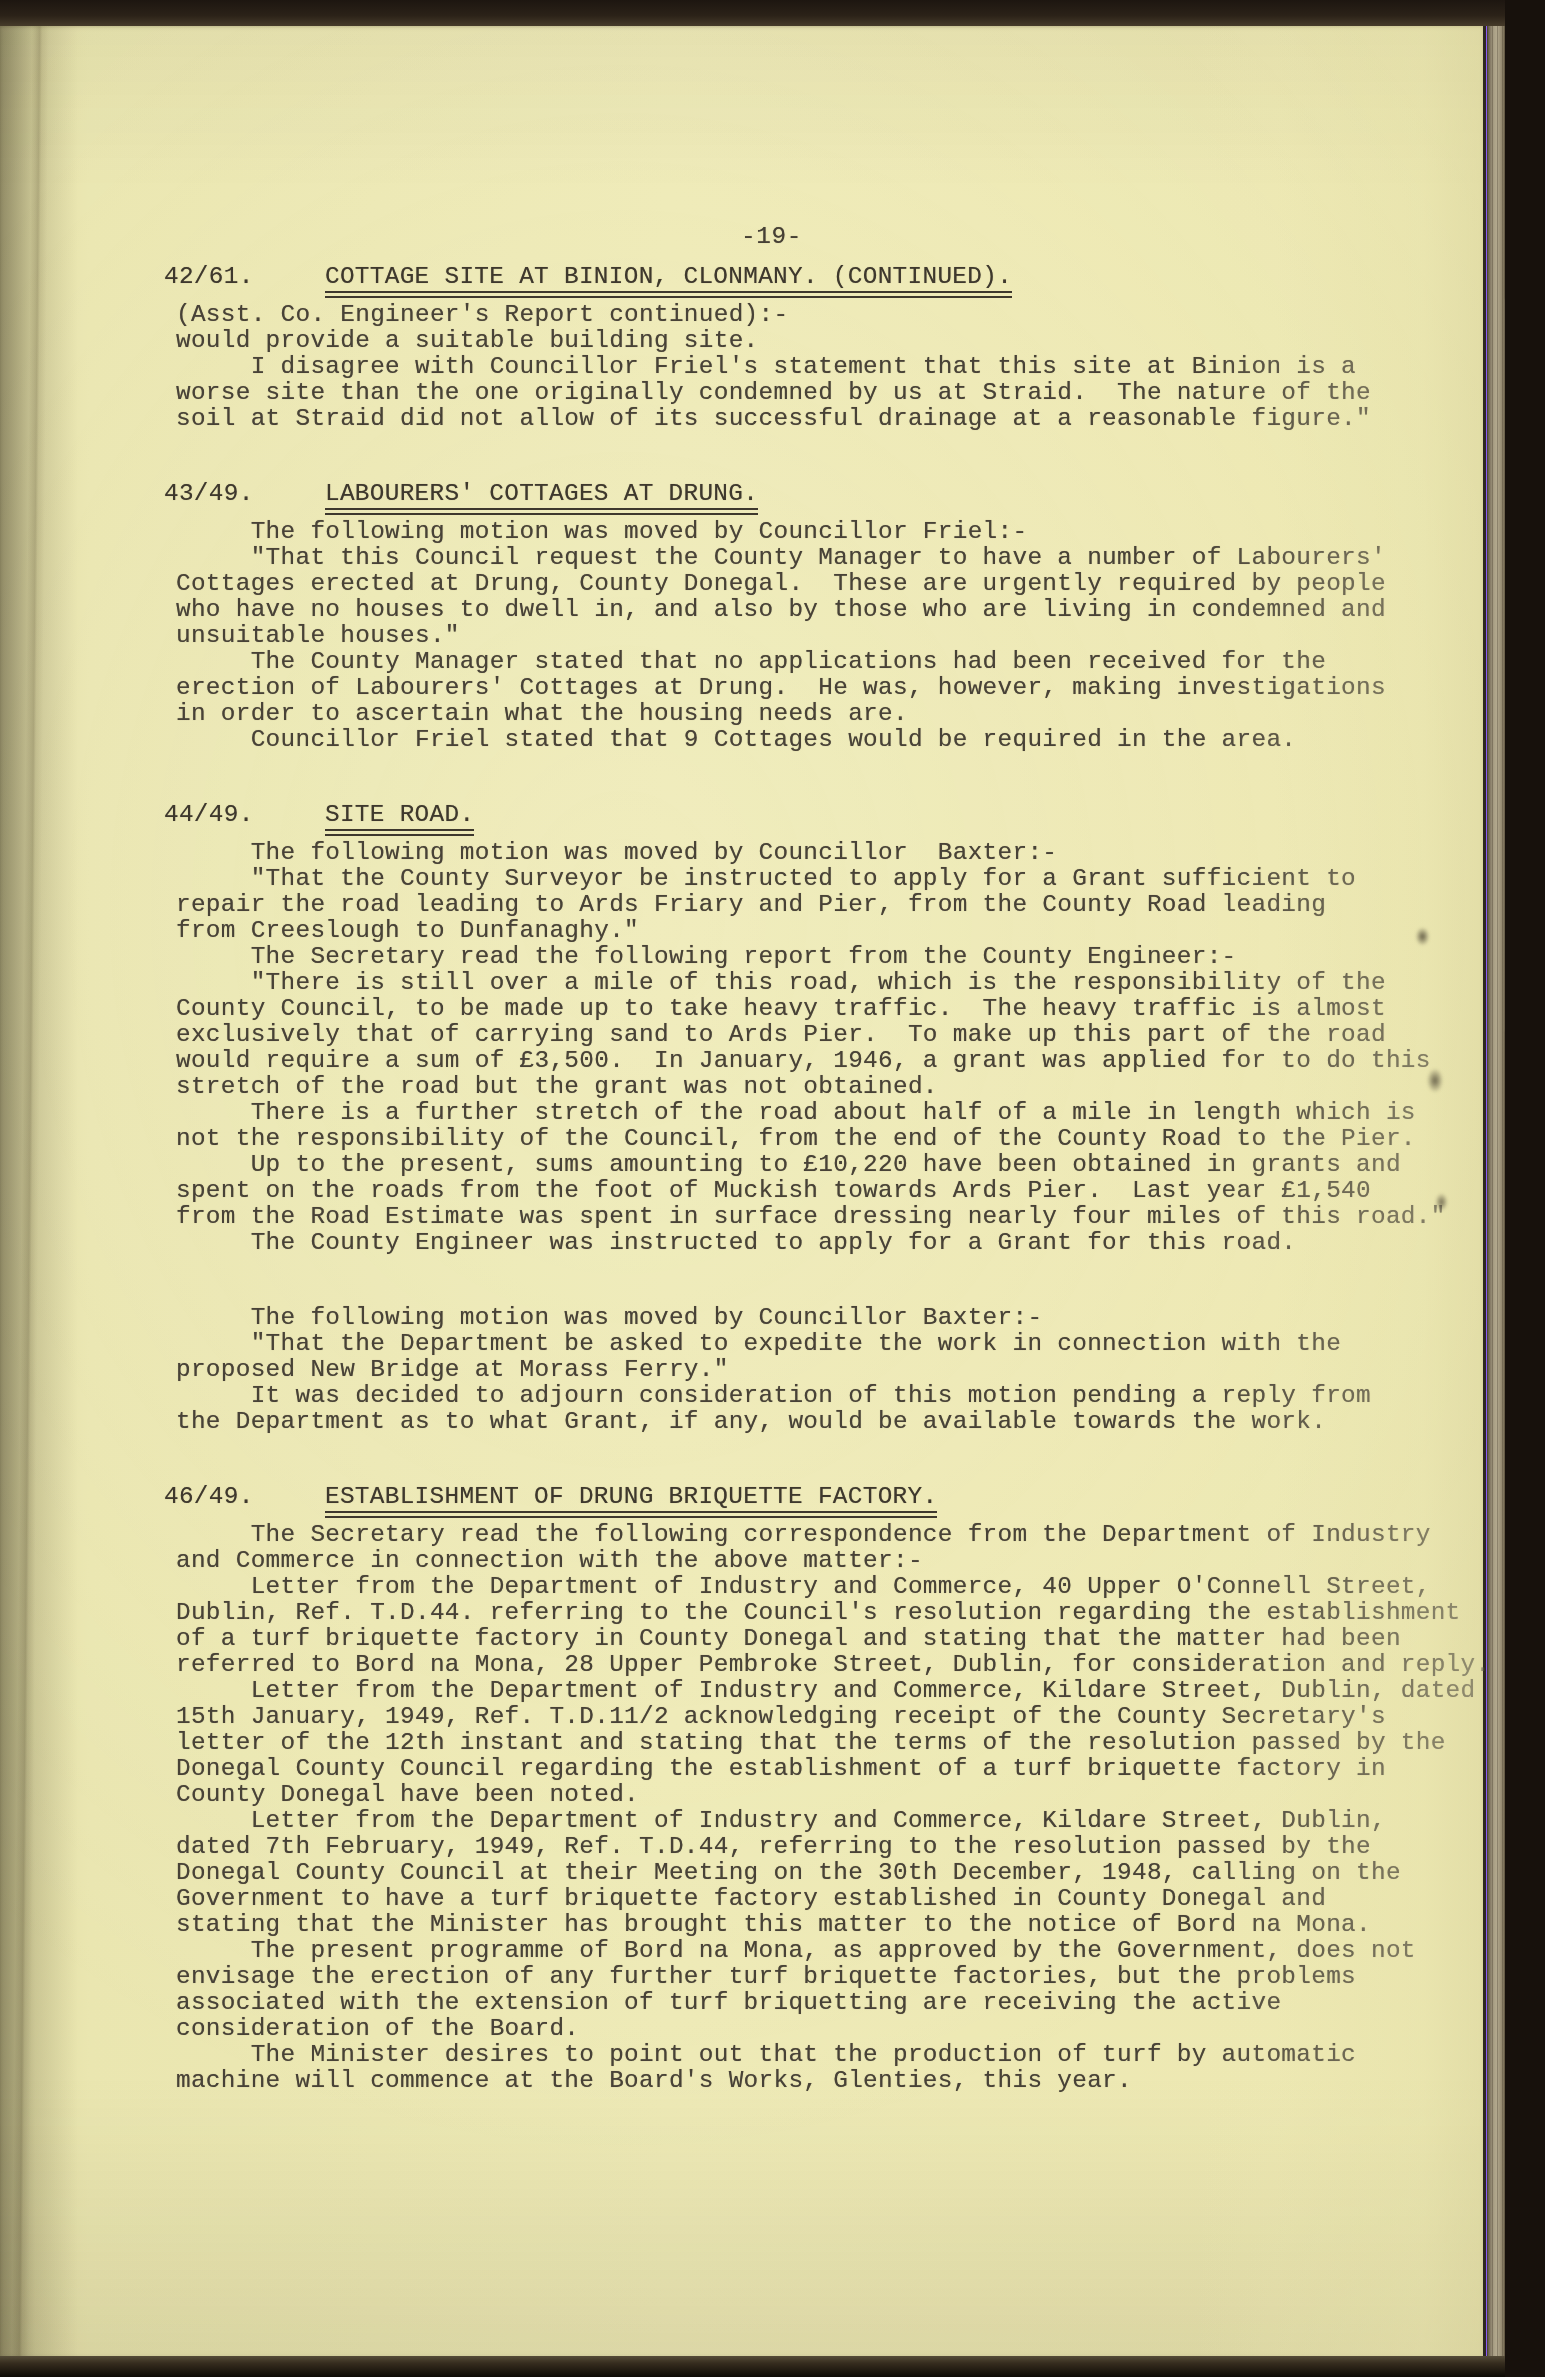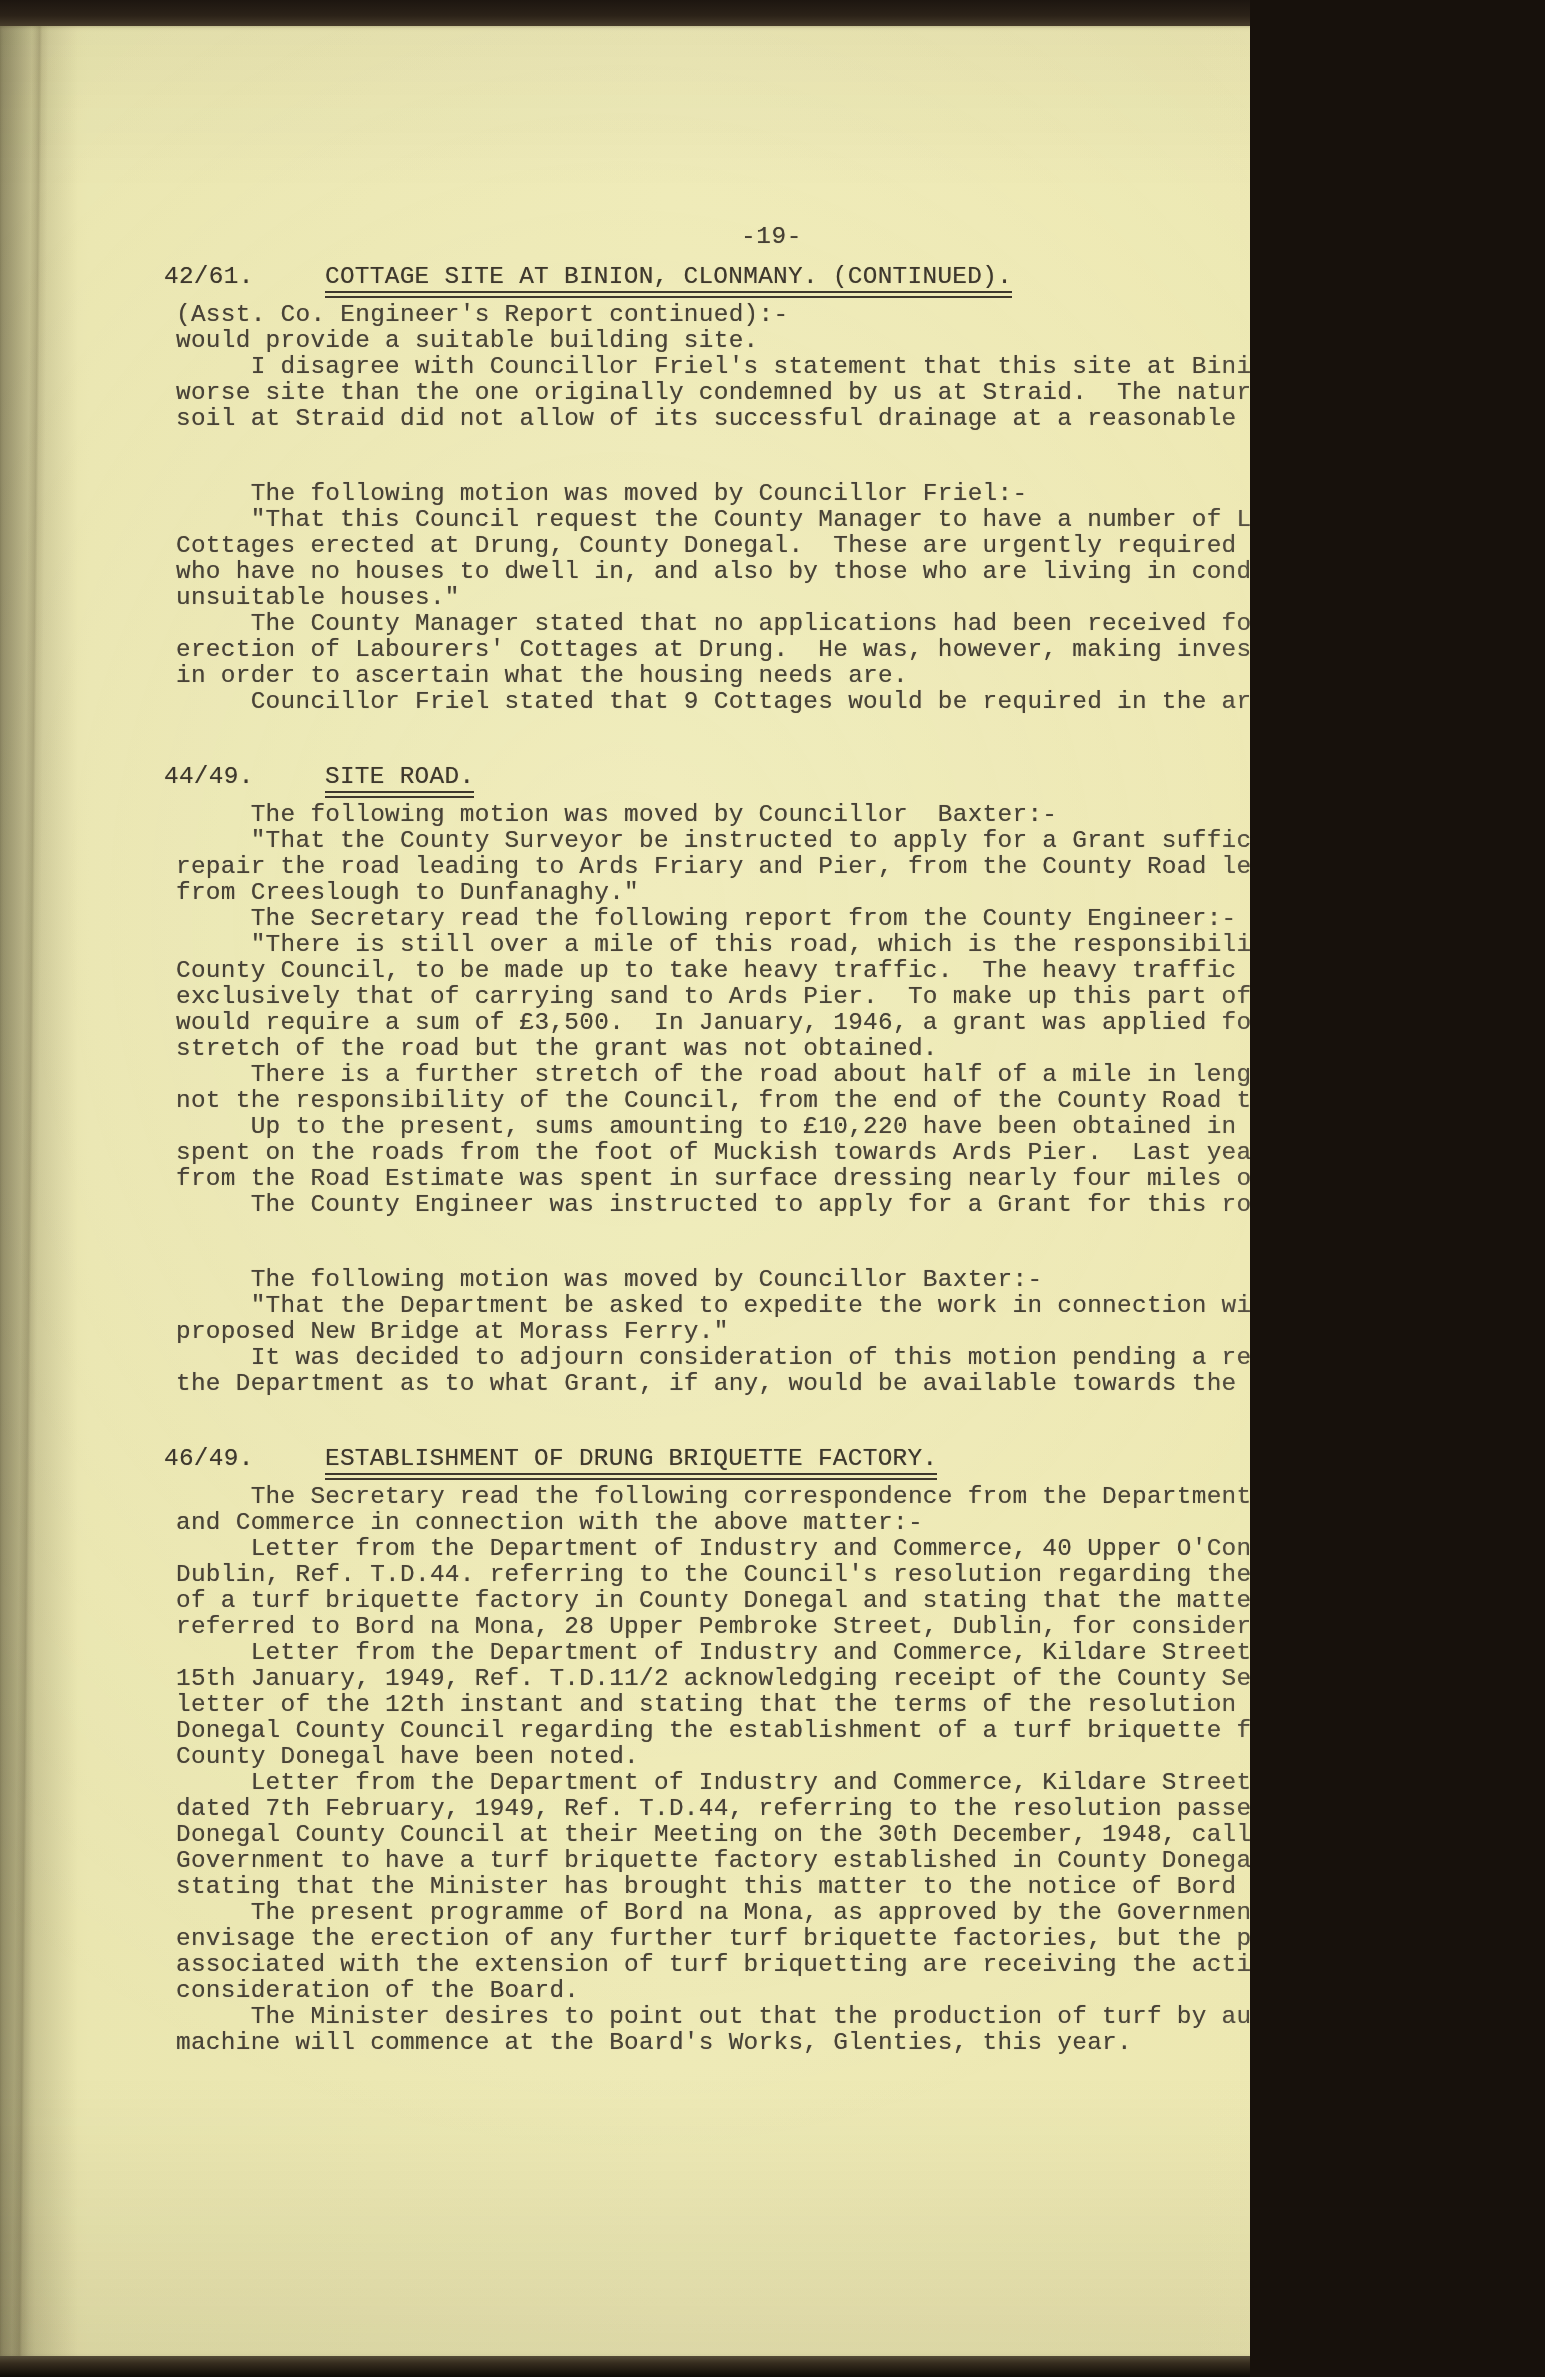--- a/index.html
+++ b/index.html
@@ -1,21 +1,21 @@
 <!DOCTYPE html>
 <html style="font-size:9px"><head>
 <meta charset="utf-8">
 <style>
   html,body{margin:0;padding:0;}
   body{
     width:1546px;height:2377px;
     font-family:"Liberation Mono","DejaVu Sans Mono",monospace;
     background:#17110c;overflow:hidden;
   }
-  .scan{position:relative;width:1250px;height:2377px;background:#8b5cf6;overflow:hidden;}
+  .scan{position:relative;width:1505px;height:2377px;background:#8b5cf6;overflow:hidden;}
 
   
   .paper{
     position:absolute;left:0;top:25.5px;width:1483px;bottom:21px;
     background:
       radial-gradient(120% 90% at 42% 38%, rgba(255,255,248,0.10), rgba(255,255,248,0) 60%),
       linear-gradient(to bottom, rgba(40,30,10,0.05), rgba(0,0,0,0) 7%, rgba(0,0,0,0) 88%, rgba(90,80,50,0.12)),
       linear-gradient(to right, #e0dba2 0%, #eae6b0 6%, #eeeab6 45%, #ede8b2 86%, #e7e2aa 96%, #d9d39a 100%);
     border-right:3.3px solid #2e2820;
     box-shadow:inset 0 1.1px 3.3px rgba(60,50,30,.25);
@@ -118,20 +118,21 @@
   <section class="section">
     <div class="heading"><span class="sec-ref">42/61.</span><span class="sec-title">COTTAGE SITE AT BINION, CLONMANY. (CONTINUED).</span></div>
     <pre class="body">(Asst. Co. Engineer's Report continued):-
 would provide a suitable building site.
      I disagree with Councillor Friel's statement that this site at Binion is a
 worse site than the one originally condemned by us at Straid.  The nature of the
 soil at Straid did not allow of its successful drainage at a reasonable figure."</pre>
   </section>
 
   <section class="section">
+    <div class="heading"><span class="sec-ref">43/49.</span><span class="sec-title">LABOURERS' COTTAGES AT DRUNG.</span></div>
     <pre class="body">     The following motion was moved by Councillor Friel:-
      "That this Council request the County Manager to have a number of Labourers'
 Cottages erected at Drung, County Donegal.  These are urgently required by people
 who have no houses to dwell in, and also by those who are living in condemned and
 unsuitable houses."
      The County Manager stated that no applications had been received for the
 erection of Labourers' Cottages at Drung.  He was, however, making investigations
 in order to ascertain what the housing needs are.
      Councillor Friel stated that 9 Cottages would be required in the area.</pre>
   </section>

